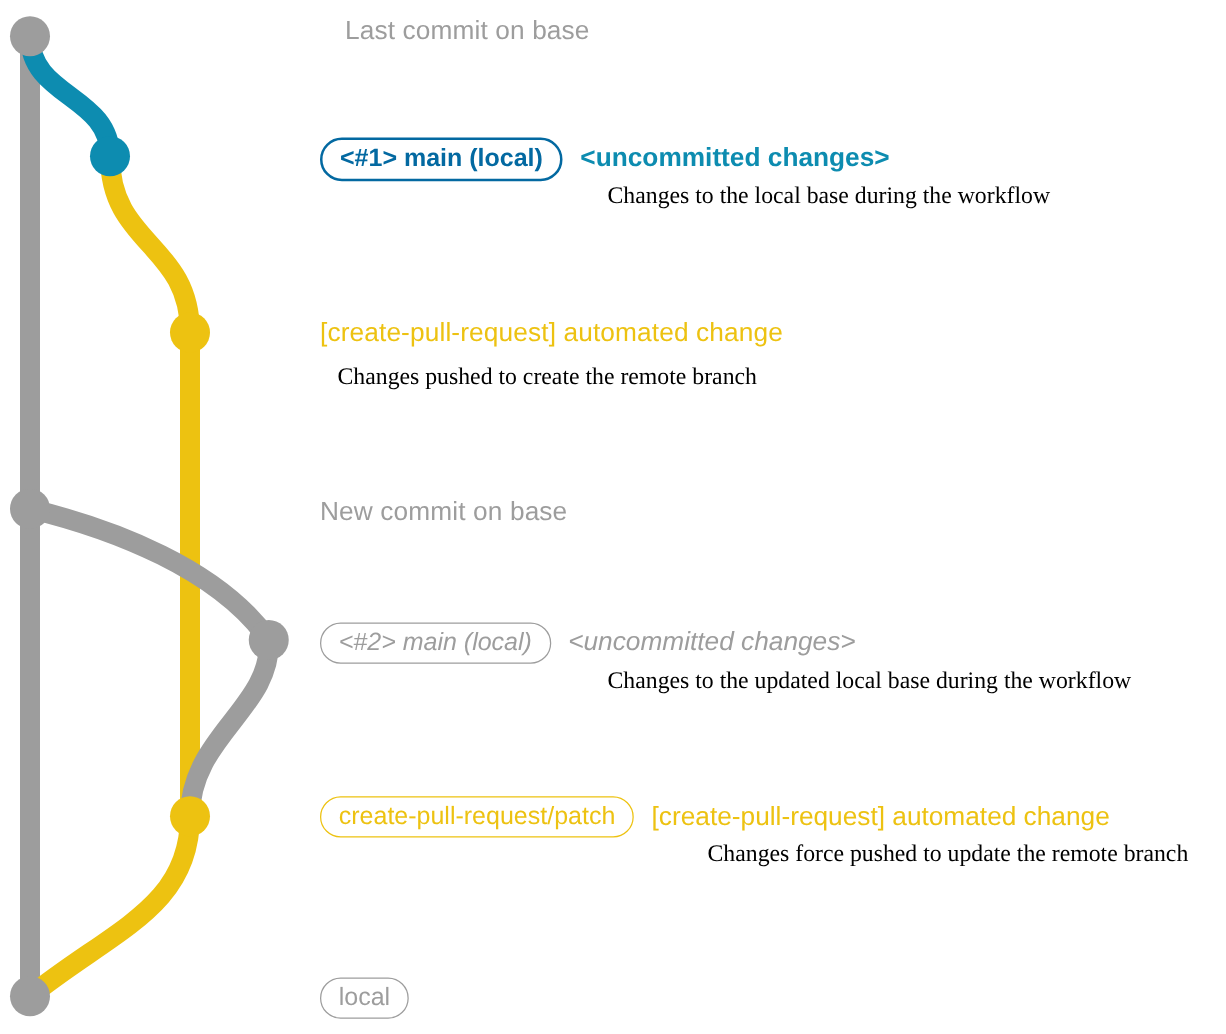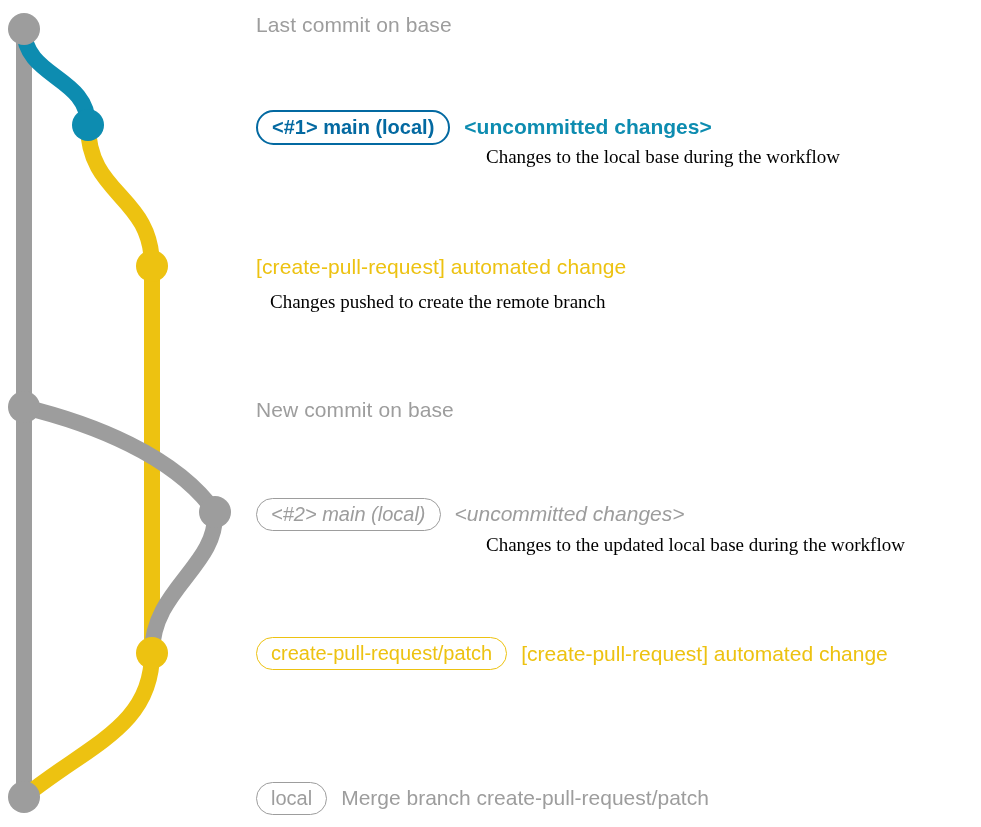--- a/index.html
+++ b/index.html
@@ -93,21 +93,21 @@
     <circle cx="24" cy="29" r="16" fill="#9d9d9d"></circle>
     <circle cx="88" cy="125" r="16" fill="#0d8cb0"></circle>
     <circle cx="152" cy="266" r="16" fill="#edc211"></circle>
     <circle cx="24" cy="407" r="16" fill="#9d9d9d"></circle>
     <circle cx="215" cy="512" r="16" fill="#9d9d9d"></circle>
     <circle cx="152" cy="653" r="16" fill="#edc211"></circle>
     <circle cx="24" cy="797" r="16" fill="#9d9d9d"></circle>
   </svg>
 
   <div class="row" style="left:256px; top:13px;">
-    <span class="plain-heading" style="color:#9d9d9d;">Last commit on base</span>
+    <span class="plain-heading" style="color:#9d9d9d;margin-left:20px;">Last commit on base</span>
   </div>
 
   <div class="row" style="left:256px; top:110px;">
     <span class="badge" style="color:#0369a1;">&lt;#1&gt; main (local)</span>
     <span class="subject bold" style="color:#0d8cb0;">&lt;uncommitted changes&gt;</span>
   </div>
   <div class="desc" style="left:486px; top:146px;">Changes to the local base during the workflow</div>
 
   <div class="row" style="left:256px; top:255px;">
     <span class="plain-heading" style="color:#edc211;">[create-pull-request] automated change</span>
@@ -121,19 +121,19 @@
   <div class="row" style="left:256px; top:498px;font-style:italic;">
     <span class="badge thin" style="color:#9d9d9d;">&lt;#2&gt; main (local)</span>
     <span class="subject" style="color:#9d9d9d;">&lt;uncommitted changes&gt;</span>
   </div>
   <div class="desc" style="left:486px; top:534px;">Changes to the updated local base during the workflow</div>
 
   <div class="row" style="left:256px; top:637px;align-items:center;">
     <span class="badge thin" style="color:#edc211;">create-pull-request/patch</span>
     <span class="subject" style="color:#edc211;">[create-pull-request] automated change</span>
   </div>
+  <div class="desc" style="left:566px; top:673px;">Changes force pushed to update the remote branch</div>
 
   <div class="row" style="left:256px; top:782px;">
     <span class="badge thin" style="color:#9d9d9d;">local</span>
-    <span class="subject" style="color:#9d9d9d;">Merge branch create-pull-request/patch</span>
   </div>
 
 </div>
 
 </body></html>

